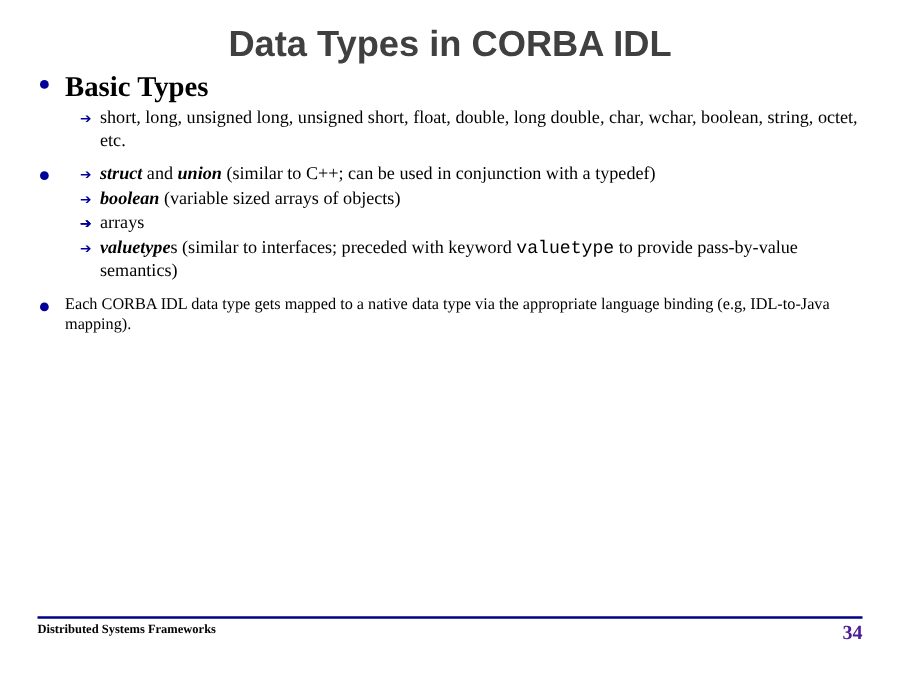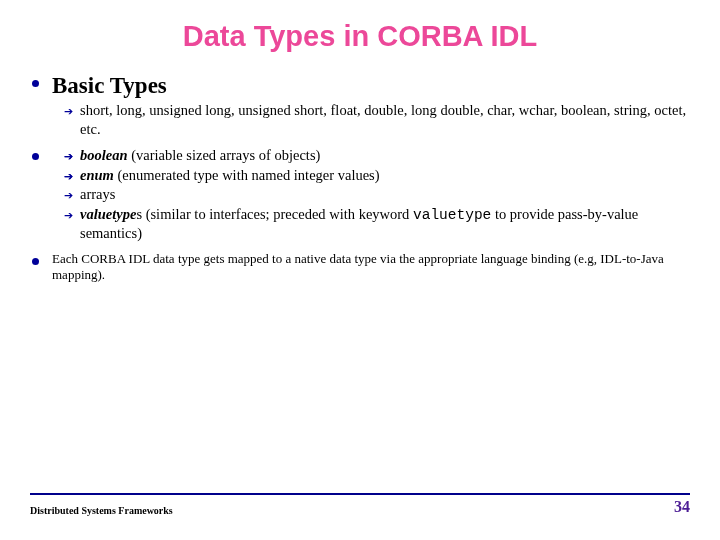--- a/index.html
+++ b/index.html
@@ -9,23 +9,23 @@
       background: #fff;
       font-family: 'Times New Roman', Times, serif;
       color: #000;
       position: relative;
       padding: 20px 30px 0 30px;
     }
     .title {
       font-family: Arial, Helvetica, sans-serif;
       font-weight: bold;
       font-size: 29px;
-      color: #ec4899;
+      color: #404040;
       text-align: center;
-      margin-bottom: 20px;
+      margin-bottom: 4px;
     }
     .bullet-list { list-style: none; }
     .bullet-item {
       position: relative;
       padding-left: 22px;
       margin-bottom: 8px;
     }
     .bullet-dot {
       position: absolute;
       left: 2px;
@@ -69,21 +69,21 @@
       left: 30px;
       right: 30px;
     }
     .footer-line {
       border-top: 2px solid #00008b;
       margin-bottom: 3px;
     }
     .footer-row {
       display: flex;
       justify-content: space-between;
-      align-items: flex-end;
+      align-items: flex-start;
     }
     .footer-left {
       font-family: 'Times New Roman', Times, serif;
       font-weight: bold;
       font-size: 10px;
     }
     .footer-right {
       font-family: 'Times New Roman', Times, serif;
       font-weight: bold;
       font-size: 16px;
@@ -108,31 +108,31 @@
         <span>short, long, unsigned long, unsigned short, float, double, long double, char, wchar, boolean, string, octet, etc.</span>
       </li>
     </ul>
   </li>
 
   <li class="bullet-item">
     <span class="bullet-dot"></span>
     <ul class="sub-list">
       <li class="sub-item">
         <span class="sub-arrow">➔</span>
+        <span><strong class="kw">struct</strong> and <strong class="kw">union</strong> (similar to C++; can be used in conjunction with a typedef)</span>
       </li>
       <li class="sub-item">
         <span class="sub-arrow">➔</span>
         <span><strong class="kw">boolean</strong> (variable sized arrays of objects)</span>
       </li>
       <li class="sub-item">
         <span class="sub-arrow">➔</span>
       </li>
       <li class="sub-item">
         <span class="sub-arrow">➔</span>
-        <span><strong class="kw">enum</strong> (enumerated type with named integer values)</span>
       </li>
       <li class="sub-item">
         <span class="sub-arrow">➔</span>
         <span>arrays</span>
       </li>
       <li class="sub-item">
         <span class="sub-arrow">➔</span>
         <span><strong class="kw">valuetype</strong>s (similar to interfaces; preceded with keyword <span class="mono">valuetype</span> to provide pass-by-value semantics)</span>
       </li>
     </ul>

